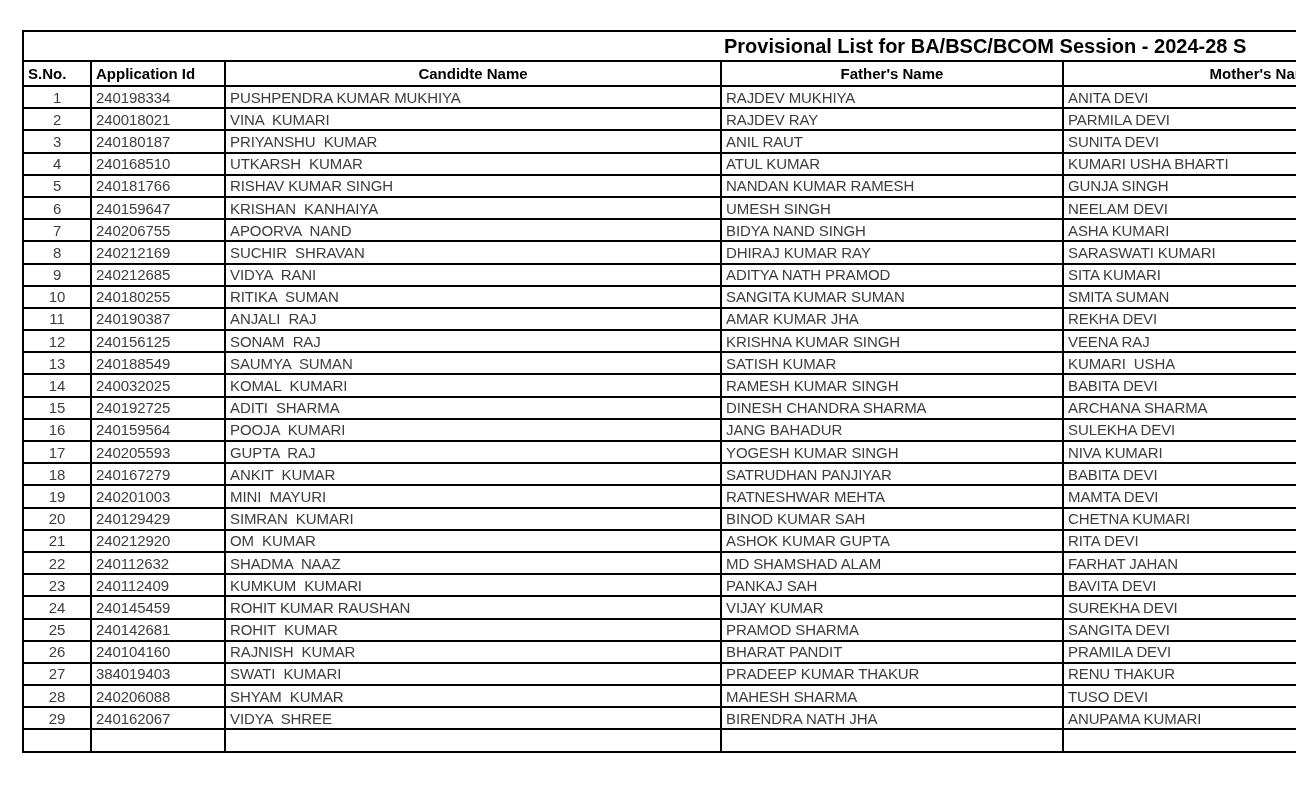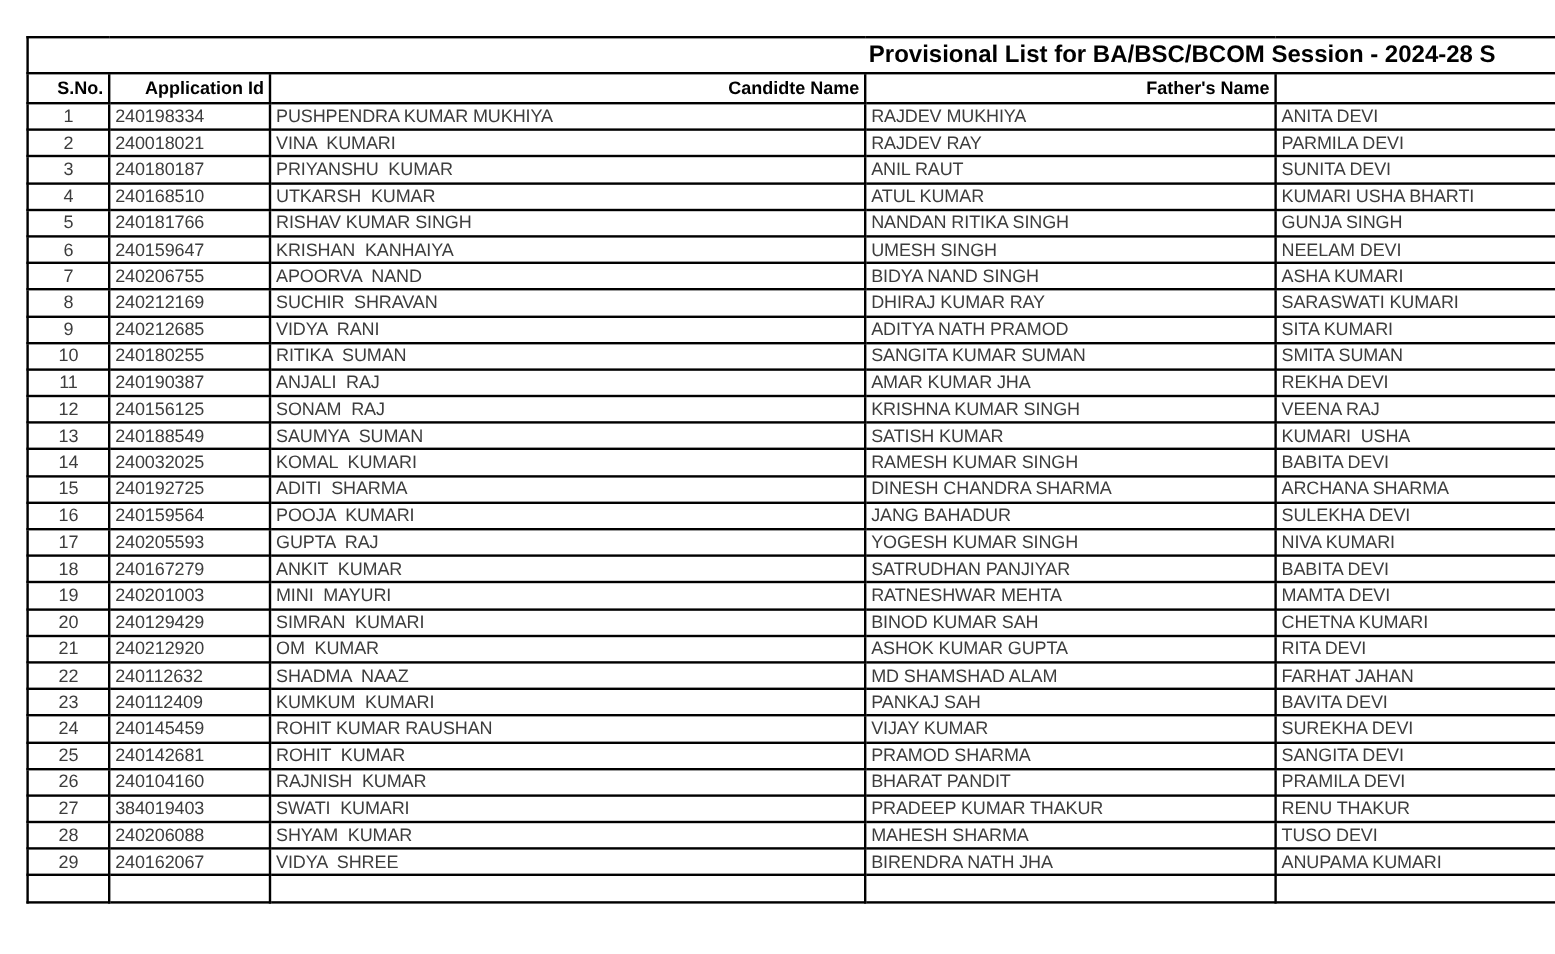--- a/index.html
+++ b/index.html
@@ -37,23 +37,23 @@
     font-weight: bold;
     color: #000000;
     padding-left: 700px;
     white-space: nowrap;
   }
   tr.header-row th {
     height: 23px;
     font-size: 15px;
     font-weight: bold;
     color: #000000;
-    text-align: right;
-  }
-  tr.header-row th.c-sno, tr.header-row th.c-appid { text-align: right; }
+    text-align: center;
+  }
+  tr.header-row th.c-sno, tr.header-row th.c-appid { text-align: left; }
   tr.data-row td {
     height: 20.2px;
     font-size: 15px;
     color: #3d3d3d;
     letter-spacing: -0.1px;
   }
   td.c-sno   { text-align: center; }
   td.c-appid { text-align: left; }
   td.c-name, td.c-father, td.c-mother { text-align: left; }
 </style>
@@ -106,21 +106,21 @@
     <td class="c-sno">4</td>
     <td class="c-appid">240168510</td>
     <td class="c-name">UTKARSH  KUMAR</td>
     <td class="c-father">ATUL KUMAR</td>
     <td class="c-mother">KUMARI USHA BHARTI</td>
   </tr>
         <tr class="data-row">
     <td class="c-sno">5</td>
     <td class="c-appid">240181766</td>
     <td class="c-name">RISHAV KUMAR SINGH</td>
-    <td class="c-father">NANDAN RITIKA SINGH</td>
+    <td class="c-father">NANDAN KUMAR RAMESH</td>
     <td class="c-mother">GUNJA SINGH</td>
   </tr>
         <tr class="data-row">
     <td class="c-sno">6</td>
     <td class="c-appid">240159647</td>
     <td class="c-name">KRISHAN  KANHAIYA</td>
     <td class="c-father">UMESH SINGH</td>
     <td class="c-mother">NEELAM DEVI</td>
   </tr>
         <tr class="data-row">

